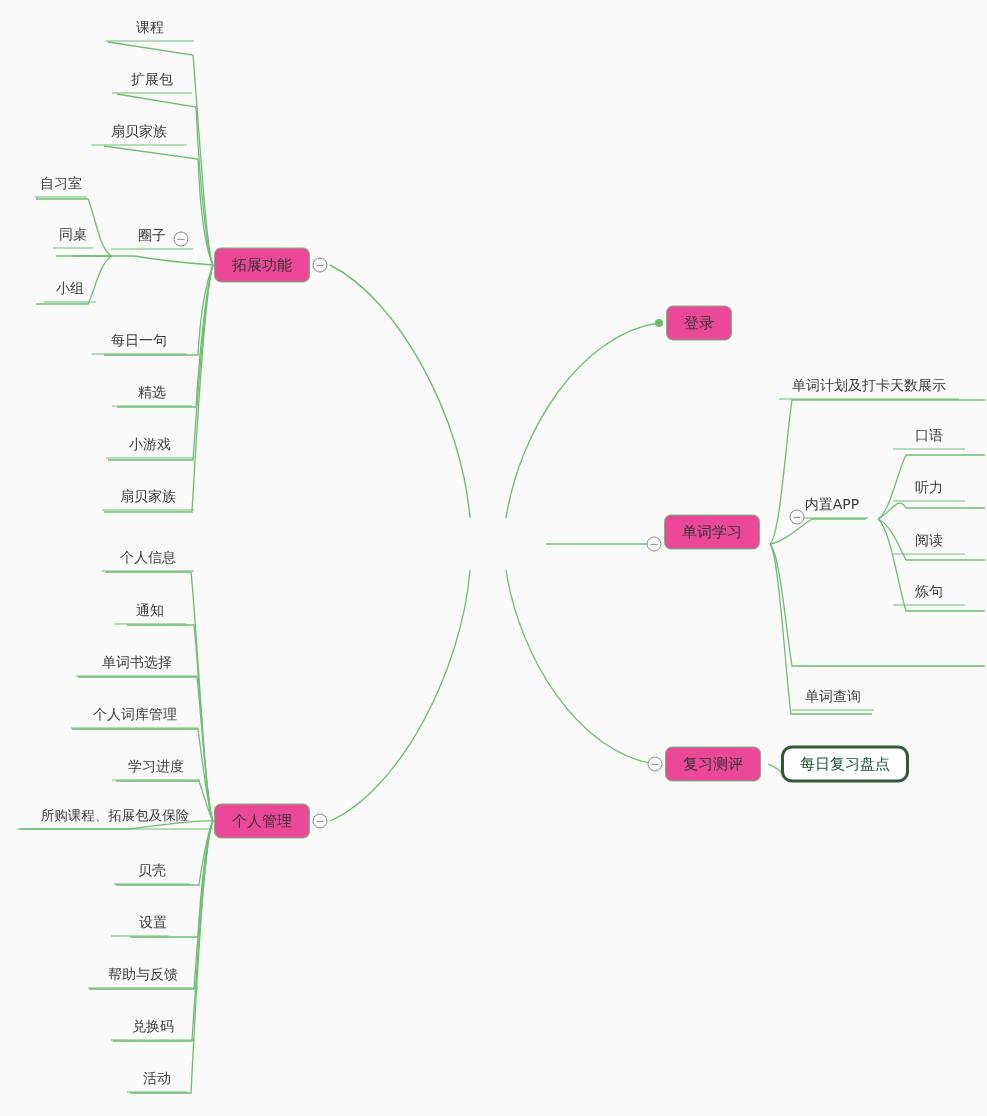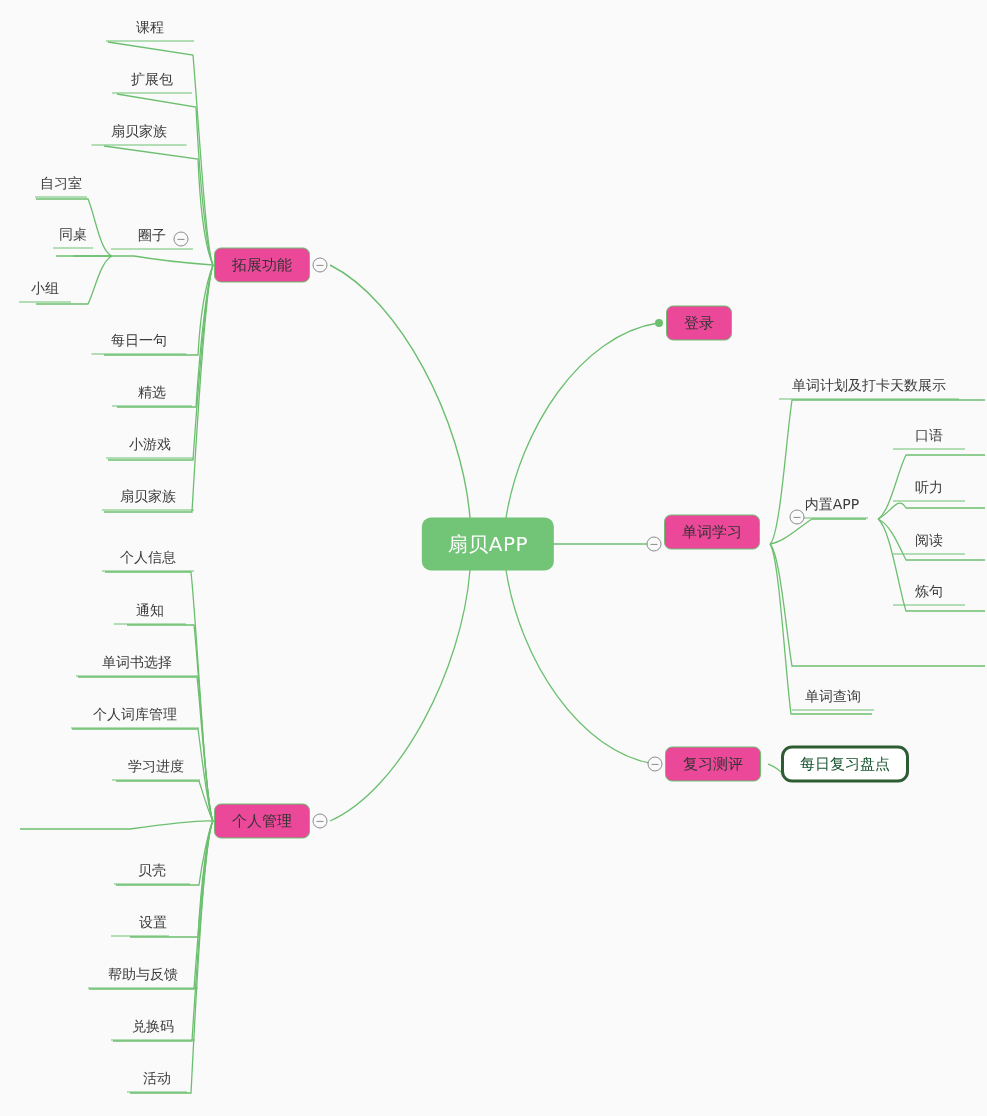--- a/index.html
+++ b/index.html
@@ -145,23 +145,20 @@
       <path d="M878,519 C890,512 898,470 906,455 L985,455"></path>
       <path d="M878,519 C890,514 898,494 906,508 L985,508"></path>
       <path d="M878,519 C890,524 898,544 906,560 L985,560"></path>
       <path d="M878,519 C890,528 898,585 906,611 L985,611"></path>
 
       <path d="M768,764 C782,768 786,782 800,780 L900,780"></path>
 
     </g>
   </svg>
 
-  <div class="node root-node" style="left:488px; top:544px;">
-    <span>扇贝APP</span>
-  </div>
 
   <div class="node box-node" style="left:262px; top:265px;">
     <span>拓展功能</span>
   </div>
   <div class="toggle" style="left:320px; top:265px;"></div>
 
   <div class="node leaf-node" style="left:150px; top:30px; border-bottom:1.3px solid #6cbf6f; width:88px;">
     <span>课程</span>
   </div>
   <div class="node leaf-node" style="left:152px; top:82px; border-bottom:1.3px solid #6cbf6f; width:80px;">
@@ -175,21 +172,21 @@
     <span>圈子</span>
   </div>
   <div class="toggle" style="left:181px; top:239px;"></div>
 
   <div class="node leaf-node" style="left:61px; top:186px; border-bottom:1.3px solid #6cbf6f; width:52px;">
     <span>自习室</span>
   </div>
   <div class="node leaf-node" style="left:73px; top:237px; border-bottom:1.3px solid #6cbf6f; width:40px;">
     <span>同桌</span>
   </div>
-  <div class="node leaf-node" style="left:45px; top:291px; border-bottom:1.3px solid #6cbf6f; width:52px;font-family:Liberation Serif, serif;">
+  <div class="node leaf-node" style="left:70px; top:291px; border-bottom:1.3px solid #6cbf6f; width:52px;font-family:Liberation Serif, serif;">
     <span>小组</span>
   </div>
 
   <div class="node leaf-node" style="left:139px; top:343px; border-bottom:1.3px solid #6cbf6f; width:95px;">
     <span>每日一句</span>
   </div>
   <div class="node leaf-node" style="left:152px; top:395px; border-bottom:1.3px solid #6cbf6f; width:80px;">
     <span>精选</span>
   </div>
   <div class="node leaf-node" style="left:150px; top:447px; border-bottom:1.3px solid #6cbf6f; width:88px;">
@@ -211,20 +208,23 @@
     <span>通知</span>
   </div>
   <div class="node leaf-node" style="left:137px; top:665px; border-bottom:1.3px solid #6cbf6f; width:122px;">
     <span>单词书选择</span>
   </div>
   <div class="node leaf-node" style="left:135px; top:717px; border-bottom:1.3px solid #6cbf6f; width:128px;">
     <span>个人词库管理</span>
   </div>
   <div class="node leaf-node" style="left:156px; top:769px; border-bottom:1.3px solid #6cbf6f; width:88px;">
     <span>学习进度</span>
+  </div>
+  <div class="node leaf-node small" style="left:115px; top:818px; border-bottom:1.3px solid #6cbf6f; width:196px;">
+    <span>所购课程、拓展包及保险</span>
   </div>
   <div class="node leaf-node" style="left:152px; top:873px; border-bottom:1.3px solid #6cbf6f; width:76px;">
     <span>贝壳</span>
   </div>
   <div class="node leaf-node" style="left:140px; top:925px; border-bottom:1.3px solid #6cbf6f; width:58px;justify-content:flex-end;">
     <span>设置</span>
   </div>
   <div class="node leaf-node" style="left:143px; top:977px; border-bottom:1.3px solid #6cbf6f; width:110px;">
     <span>帮助与反馈</span>
   </div>

